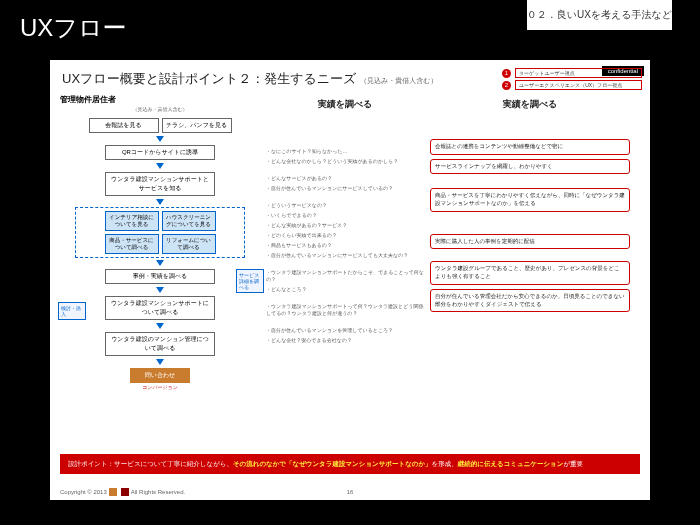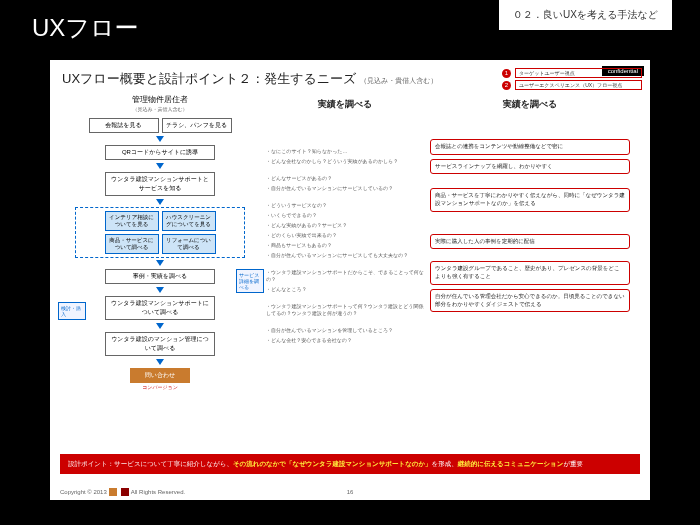--- a/index.html
+++ b/index.html
@@ -1,33 +1,33 @@
 <!DOCTYPE html>
 <html><head>
 <meta charset="utf-8">
 <style>
 *{margin:0;padding:0;box-sizing:border-box;font-family:"Hiragino Kaku Gothic Pro","Meiryo",sans-serif}
 body{background:#000;width:700px;height:525px;position:relative;overflow:hidden}
-.page-title{color:#fff;font-size:24px;font-weight:300;padding:12px 32px}
-.tag{position:absolute;top:0;right:28px;background:#fff;color:#333;font-size:10px;padding:8px 14px}
+.page-title{color:#fff;font-size:24px;font-weight:300;padding:12px 20px}
+.tag{position:absolute;top:0;right:28px;background:#fff;color:#333;font-size:10px;padding:8px 0}
 .slide{position:absolute;left:50px;top:60px;width:600px;height:440px;background:#fff}
 .conf{position:absolute;top:6px;right:6px;background:#000;color:#fff;font-size:6px;padding:2px 6px}
 .slide-title{font-size:13px;color:#222;padding:10px 12px 2px}
 .sub{font-size:7px;color:#666}
 .legend{position:absolute;top:8px;right:8px;width:140px}
 .legend-row{display:flex;align-items:center;margin-bottom:2px}
 .dot{width:9px;height:9px;border-radius:50%;margin-right:4px;font-size:6px;color:#fff;text-align:center;line-height:9px}
 .dot1{background:#c00}.dot2{background:#c00}
 .legend-txt{font-size:5px;color:#333;border:1px solid #c00;padding:1px 3px;flex:1}
 .cols{display:flex;padding:4px 10px;height:360px}
 .col1{width:200px;position:relative}
 .col2{width:170px;padding:0 6px}
 .col3{width:200px}
 .col-head{font-size:9px;font-weight:bold;text-align:center;padding:4px 0;color:#222}
-.persona{font-size:8px;font-weight:normal;text-align:center;margin-bottom:1px}
+.persona{font-size:8px;font-weight:bold;text-align:left;margin-bottom:1px}
 .persona-sub{font-size:5px;text-align:center;color:#666;margin-bottom:4px}
 .fbox{border:1px solid #666;background:#fff;font-size:6px;padding:2px 3px;text-align:center;margin:3px auto;width:85px}
 .fbox2{width:110px}
 .frow{display:flex;justify-content:center;gap:3px}
 .frow .fbox{width:70px;margin:2px 0}
 .dashed{border:1px dashed #06c;padding:3px;margin:2px auto;width:170px}
 .bluebox{background:#cde4f7;border:1px solid #06c;font-size:5.5px;padding:2px;text-align:center;width:54px}
 .sidecall{position:absolute;background:#f0f4ff;border:1px solid #06c;color:#06c;font-size:5px;padding:2px;width:28px;line-height:1.2}
 .sidecall.l{left:-2px;top:208px}
 .sidecall.r{right:-4px;top:175px}

